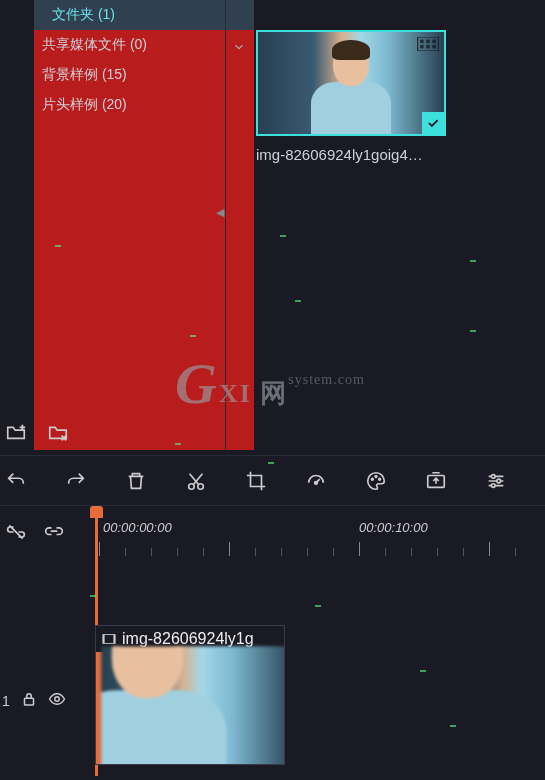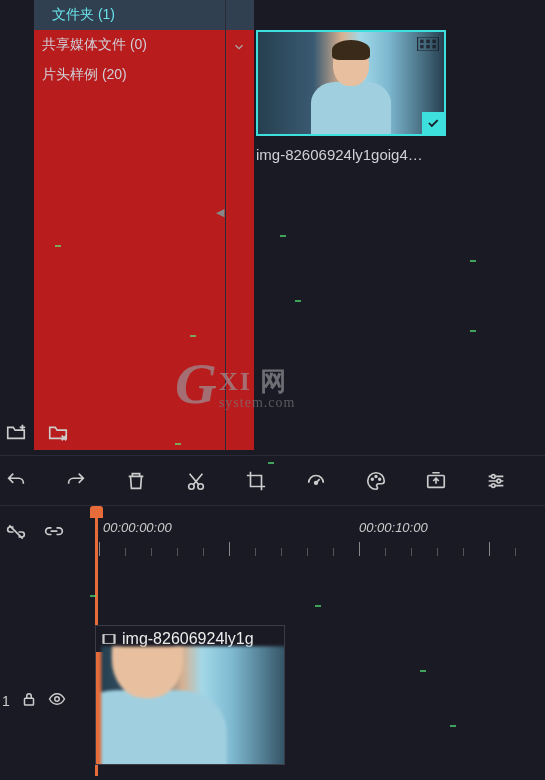--- a/index.html
+++ b/index.html
@@ -316,21 +316,21 @@
       font-family: Georgia, serif;
     }
     .watermark .big {
       font-size: 58px;
       font-style: italic;
       font-weight: bold;
       letter-spacing: -2px;
     }
     .watermark .stack {
       display: flex;
-      flex-direction: column;
+      flex-direction: row;
       margin-left: 4px;
       padding-bottom: 6px;
     }
     .watermark .stack .l1 { font-size: 26px; font-weight: bold; letter-spacing: 2px;}
     .watermark .stack .l2 { font-size: 14px; letter-spacing: 1px; margin-top: -4px; color: #7a7a80;}
     
     .speck {
       position: absolute;
       width: 6px;
       height: 2px;
@@ -344,20 +344,23 @@
 
 <div class="sidebar">
   <div class="tree-item level-1 highlighted">
     <span>文件夹 (1)</span>
   </div>
   <div class="tree-item level-0 withchevron">
     <span>共享媒体文件 (0)</span>
     <svg class="chevron" viewBox="0 0 24 24">
         <path d="M6 9l6 6 6-6" stroke="#aaa" stroke-width="2" fill="none"></path>
       </svg>
+  </div>
+  <div class="tree-item level-0">
+    <span>背景样例 (15)</span>
   </div>
   <div class="tree-item level-0">
     <span>片头样例 (20)</span>
   </div>
 </div>
 
 <div class="collapse-handle">◀</div>
 
 <div class="content-area">
   <div class="media-thumb">

